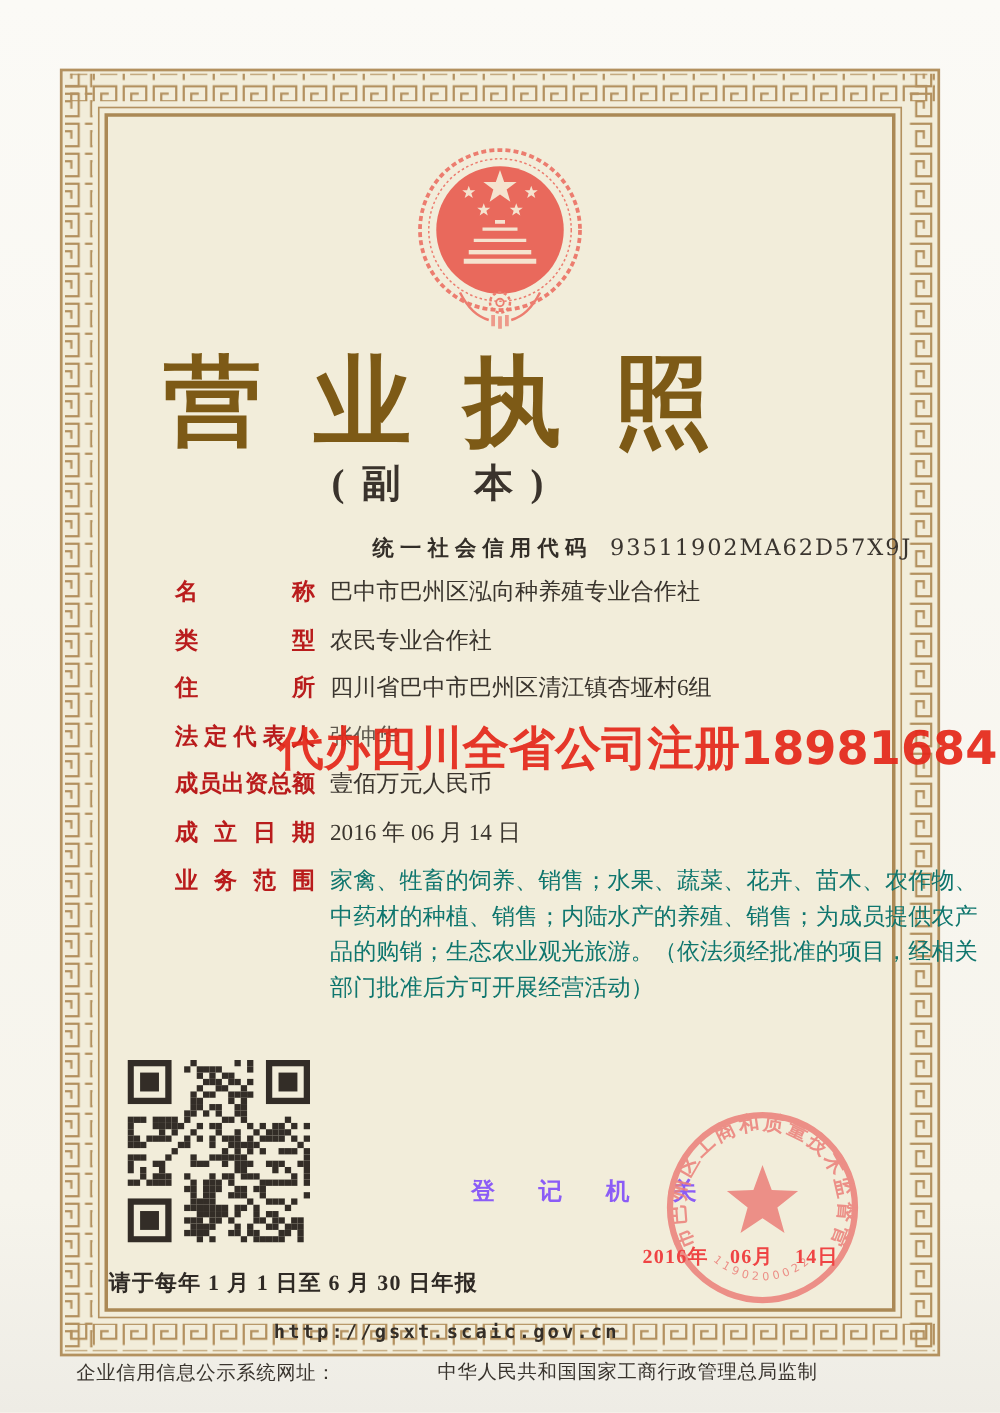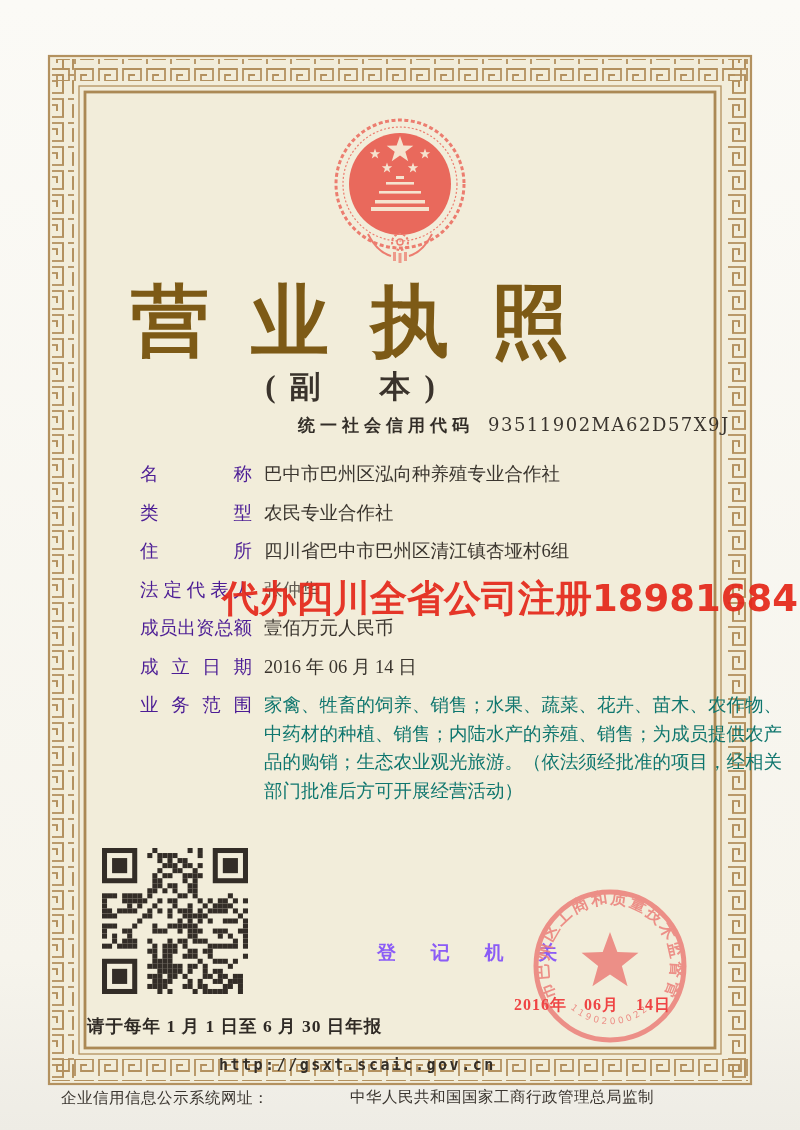--- a/index.html
+++ b/index.html
@@ -20,29 +20,29 @@
     position:absolute; left:0; top:270px; width:100%; z-index:2;
     text-align:center; font-family:"DejaVu Sans","Liberation Sans",sans-serif;
     font-weight:900; font-size:78px; letter-spacing:42px; text-indent:42px;
     color:#7d5a16; white-space:nowrap;
   }
   .subtitle {
     position:absolute; left:0; top:366px; width:100%; z-index:2;
     text-align:center; font-size:31px; font-weight:600; letter-spacing:14px;
     text-indent:14px; color:#3a332c;
   }
-  .credit-line { position:absolute; left:298px; top:414px; z-index:2; white-space:nowrap; }
+  .credit-line { position:absolute; left:298px; top:427px; z-index:2; white-space:nowrap; }
   .credit-label { font-weight:700; font-size:17px; letter-spacing:5px; color:#332e28; }
   .credit-value { font-family:"DejaVu Serif","Liberation Serif",serif; font-size:18px; letter-spacing:1.5px; margin-left:10px; color:#3a352f; }
 
   .fields { position:absolute; left:140px; top:462px; width:540px; z-index:2; }
   .field-row { display:flex; margin-bottom:14.5px; }
   .field-label {
-    width:112px; flex:0 0 112px; font-weight:400; font-size:18.5px;
-    line-height:24px; color:#4c1d95;
+    width:112px; flex:0 0 112px; font-weight:700; font-size:18.5px;
+    line-height:24px; color:#b91c1c;
     text-align:justify; text-align-last:justify;
   }
   .field-value { margin-left:12px; font-size:18.5px; line-height:24px; color:#3a352e; white-space:nowrap; }
   .field-value.faded { color:#5f594f; }
   .scope-line { font-size:18.5px; line-height:28.5px; color:#0f766e; white-space:nowrap; }
   .field-row.scope { margin-top:-2px; }
   .field-row.scope .field-label { line-height:28.5px; }
 
   .watermark {
     position:absolute; left:222px; top:574px; z-index:5;

